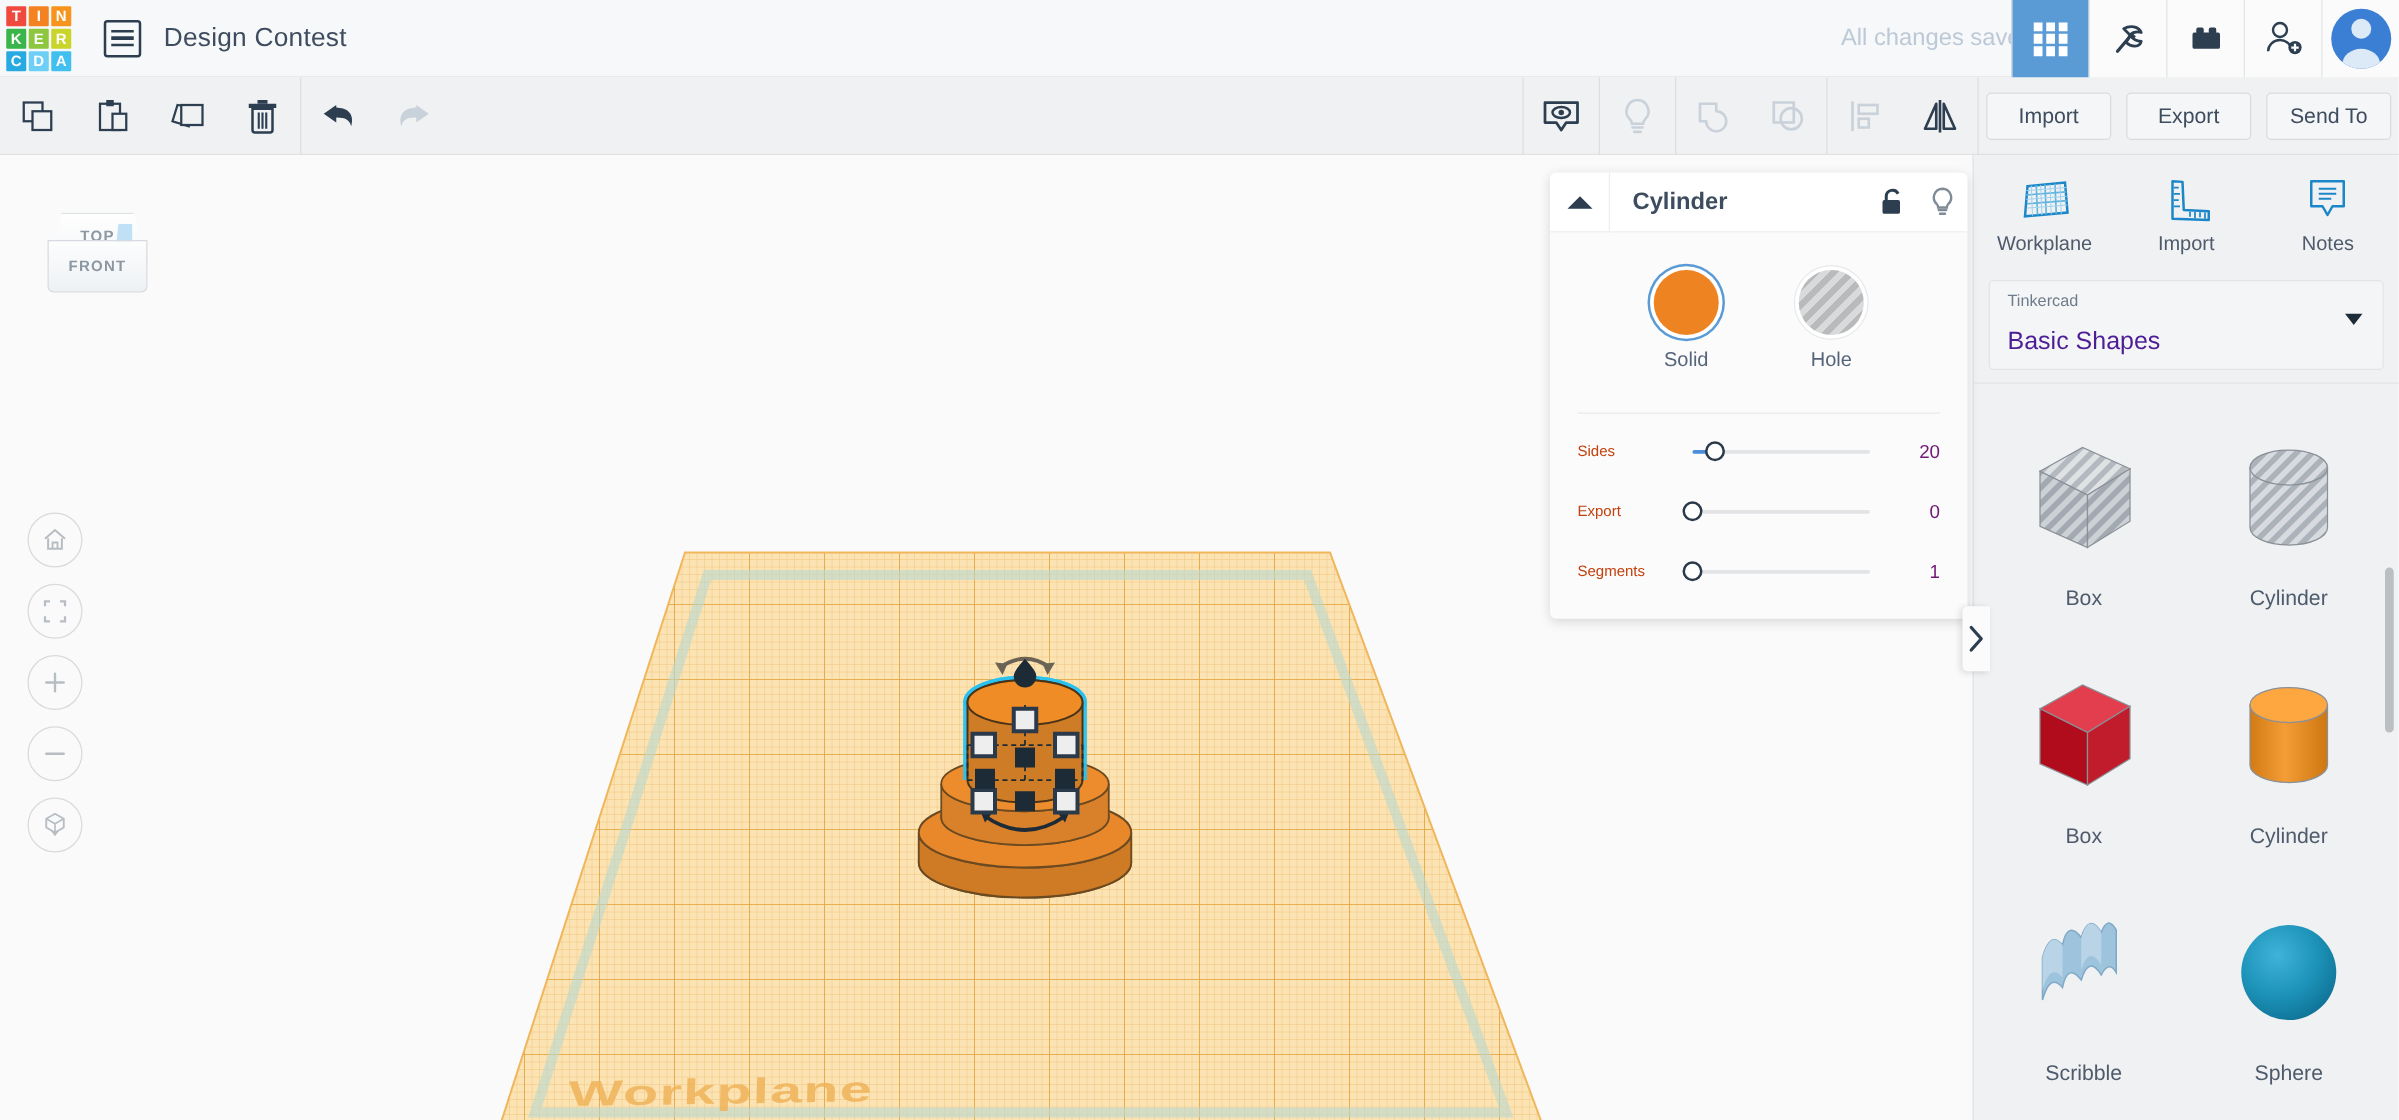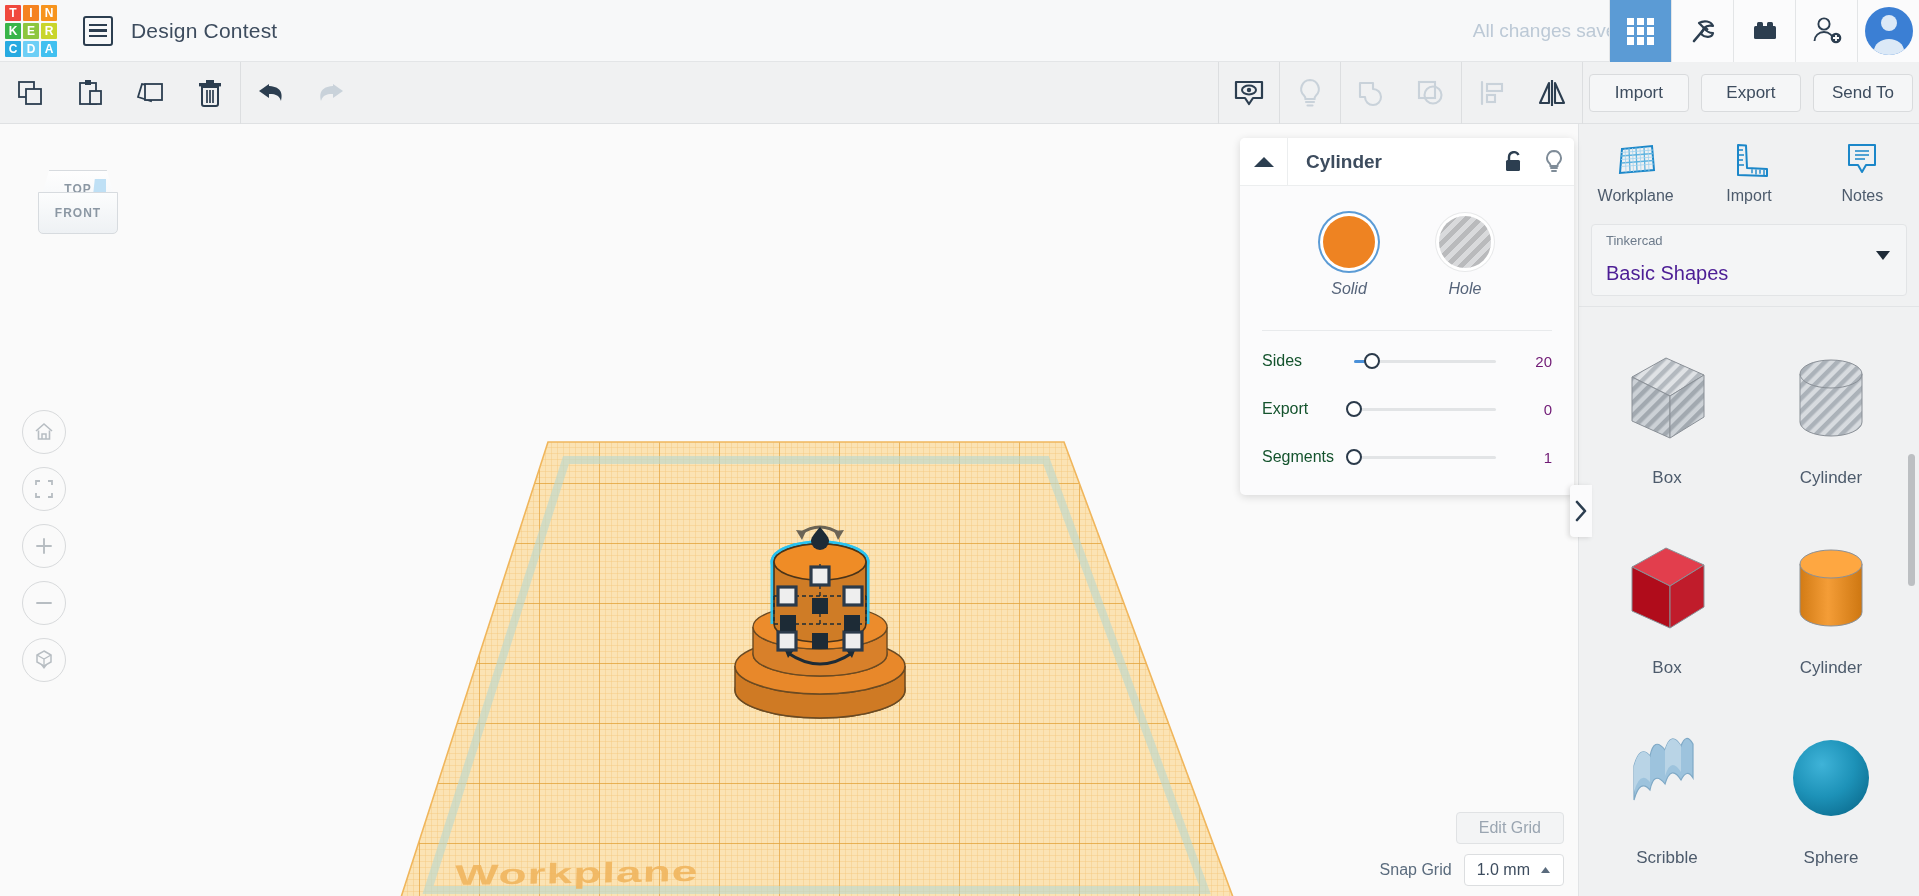--- a/index.html
+++ b/index.html
@@ -165,24 +165,24 @@
   .mode-row { display: flex; justify-content: center; gap: 64px; padding: 10px 0 4px; }
   .mode-item { display: flex; flex-direction: column; align-items: center; gap: 12px; }
   .mode-circle { width: 52px; height: 52px; border-radius: 50%; }
   .mode-solid {
     background: #ee8322; box-shadow: 0 0 0 3px #fff, 0 0 0 5px #5b9bd5;
   }
   .mode-hole {
     background: repeating-linear-gradient(-45deg,#b9babc 0 5px,#d9dadc 5px 10px);
     box-shadow: 0 0 0 3px #fff, 0 0 0 4px #e8e9ea;
   }
-  .mode-label { font-size: 16px; color: #56647a; font-style: italic; }
+  .mode-label { font-size: 16px; color: #56647a; }
   .insp-div { height: 1px; background: #e8eaec; margin: 28px 22px 6px; }
   .slider-row { display: flex; align-items: center; height: 48px; padding: 0 22px; }
-  .slider-label { width: 92px; font-size: 16px; color: #14532d; }
+  .slider-label { width: 92px; font-size: 12px; color: #c2410c; }
   .slider-track-wrap { flex: 1; position: relative; height: 20px; display: flex; align-items: center; padding-right: 22px; }
   .slider-track { position: absolute; left: 0; right: 22px; height: 3px; background: #e2e4e6; border-radius: 2px; }
   .slider-fill { position: absolute; left: 0; height: 3px; background: #4a90d9; border-radius: 2px; }
   .slider-knob {
     position: absolute; width: 16px; height: 16px; border-radius: 50%;
     background: #fff; border: 2px solid #2b3a4a;
   }
   .slider-val { width: 34px; text-align: right; font-size: 15px; color: #701a75; }
 
   .panel-toggle {
@@ -491,32 +491,20 @@
       </div>
       <div class="vc-btn">
         <svg width="22" height="24" viewBox="0 0 22 24">
           <path d="M11 3 L18 7 L18 14 L11 18 L4 14 L4 7 Z" fill="none" stroke="#b7bdc2" stroke-width="1.5"></path>
           <path d="M4 7 L11 11 L18 7 M11 11 v7" fill="none" stroke="#b7bdc2" stroke-width="1.3"></path>
           <path d="M11 17 l3 0 -3 4 -3 -4 Z" fill="#b7bdc2"></path>
         </svg>
       </div>
     </div>
 
-    <div class="bottom-right-ctl">
-      <div class="edit-grid-btn">Edit Grid</div>
-      <div class="snap-row">
-        <span class="snap-label">Snap Grid</span>
-        <div class="snap-select">
-          <span>1.0 mm</span>
-          <svg width="11" height="8" viewBox="0 0 11 8">
-            <path d="M5.5 1 L10 7 H1 Z" fill="#5a6b7d"></path>
-          </svg>
-        </div>
-      </div>
-    </div>
   </div>
 
   <div class="inspector">
     <div class="insp-head">
       <div class="insp-collapse">
         <svg width="24" height="14" viewBox="0 0 24 14">
           <path d="M12 2 L22 12 H2 Z" fill="#2c3e50"></path>
         </svg>
       </div>
       <div class="insp-title">Cylinder</div>

